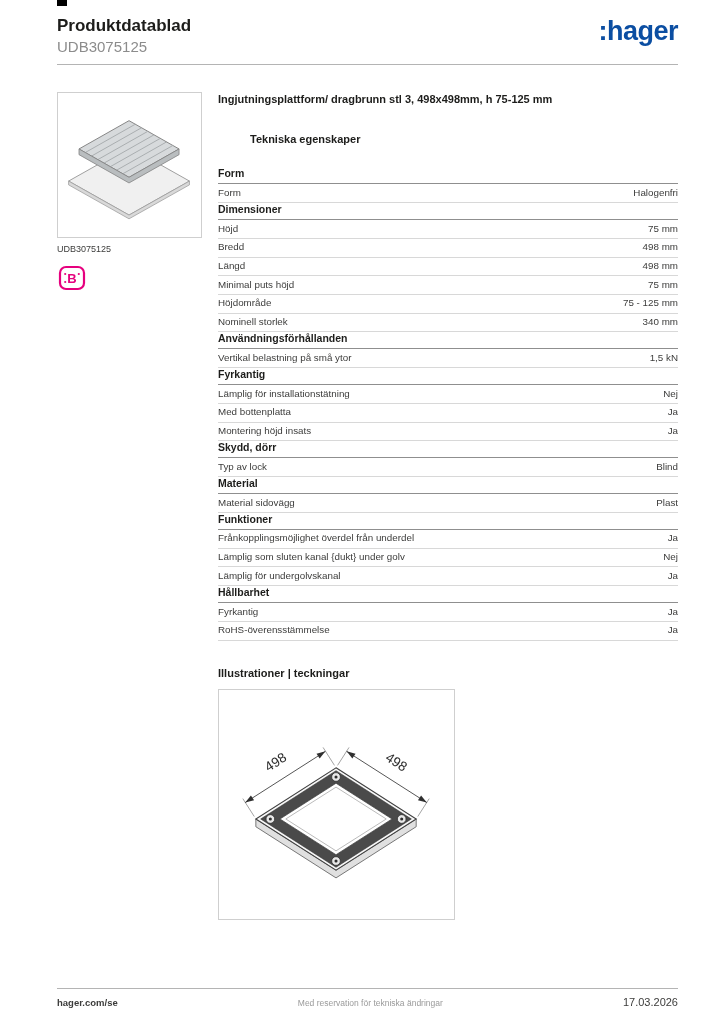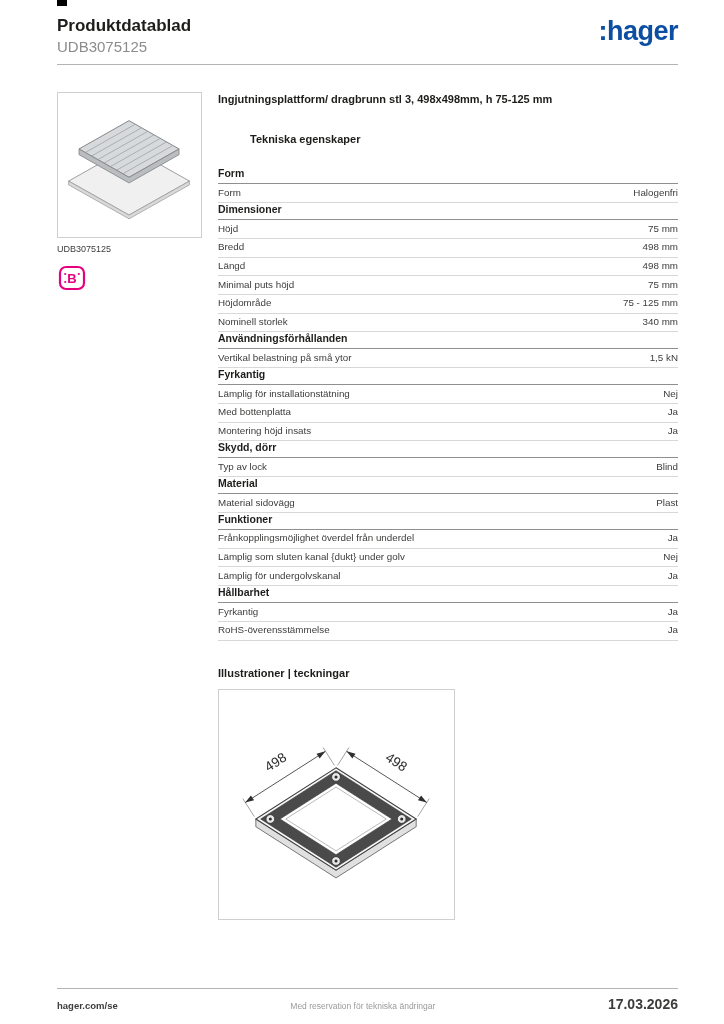--- a/index.html
+++ b/index.html
@@ -56,21 +56,21 @@
 
   .dim-text{font-family:"Liberation Sans",sans-serif;font-size:14px;fill:#2b2b2b;}
   .thin{stroke:#777;stroke-width:0.7;fill:none;}
   .dimline{stroke:#3c3c3c;stroke-width:0.9;fill:none;}
   .arrow{fill:#2f2f2f;}
 
   .footer{position:absolute;left:57px;right:46px;top:996px;
     display:flex;justify-content:space-between;align-items:baseline;}
   .footer .f-left{font-size:9.5px;font-weight:bold;color:#3c3c3b;text-decoration:none;}
   .footer .f-center{font-size:8.5px;color:#9a9a9a;}
-  .footer .f-right{font-size:14px;font-weight:bold;color:#3c3c3b;}
+  .footer .f-right{font-size:11px;font-weight:normal;color:#3c3c3b;}
 </style>
 </head>
 <body>
 
 <div class="page">
 
   <div class="print-mark"></div>
 
   <header class="header">
     <h1>Produktdatablad</h1>

